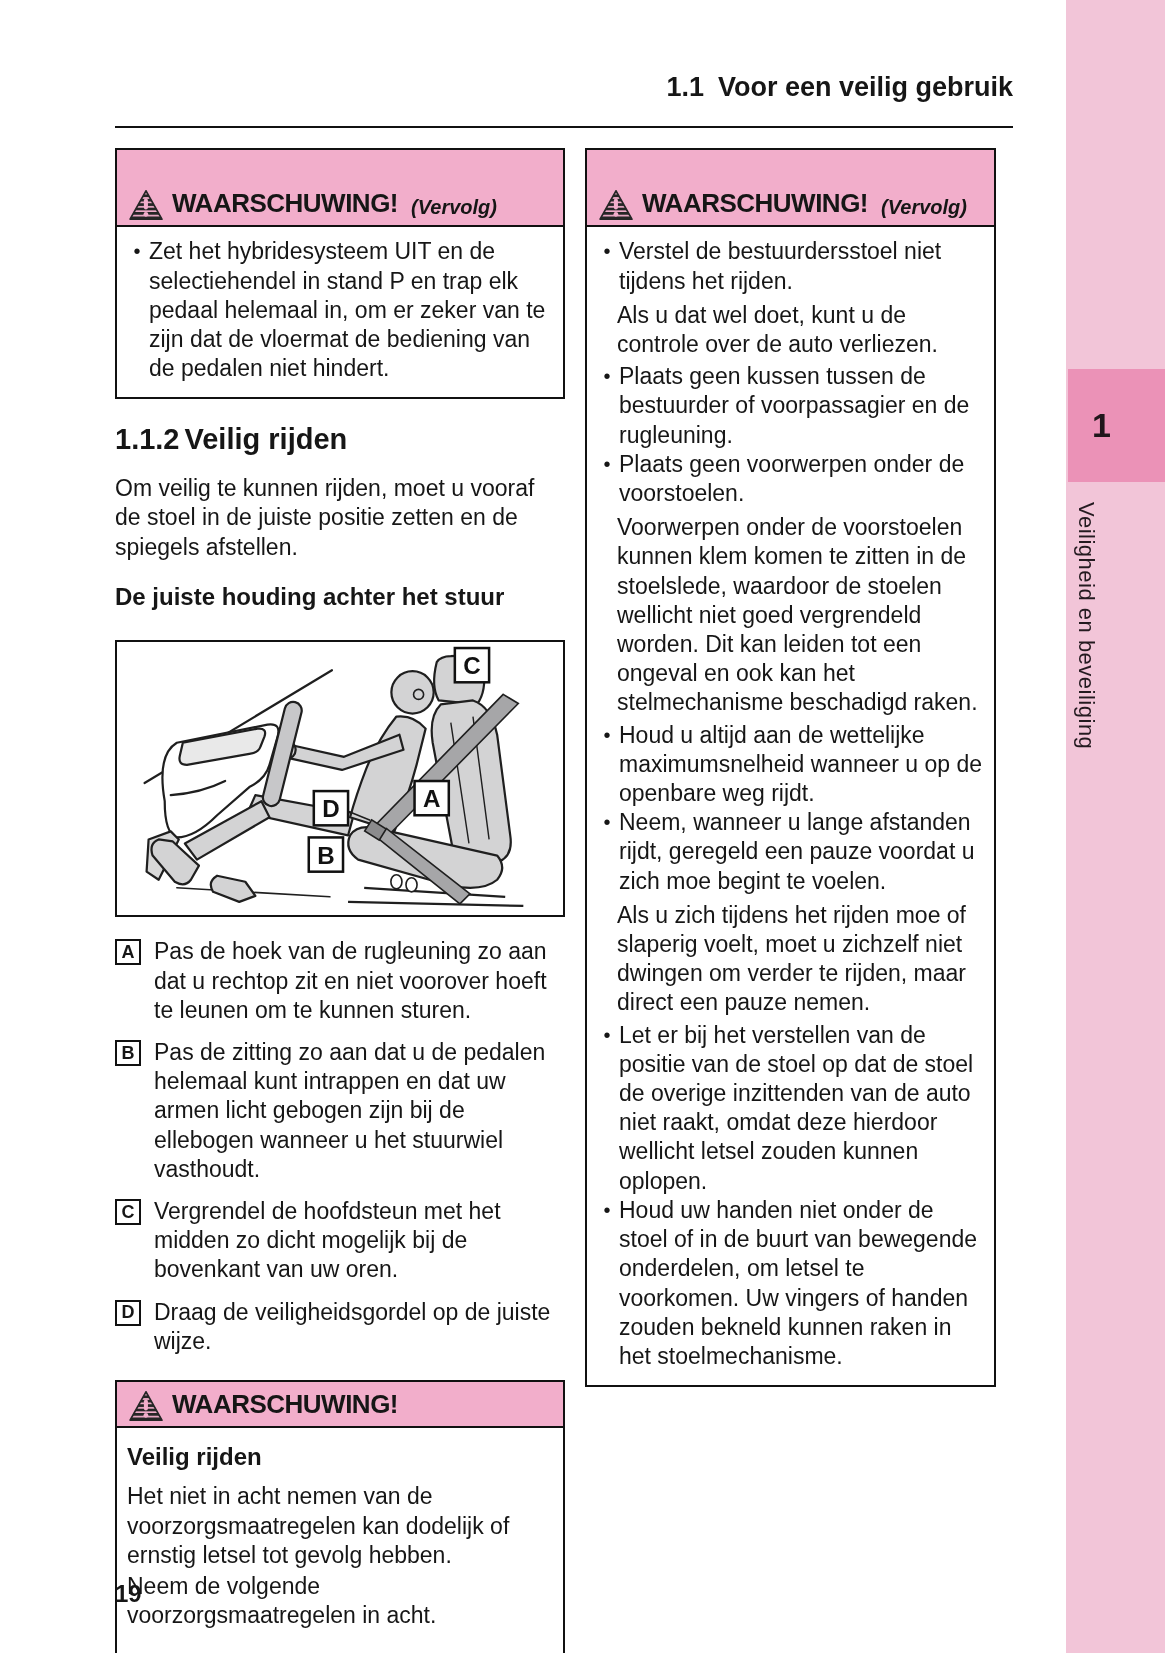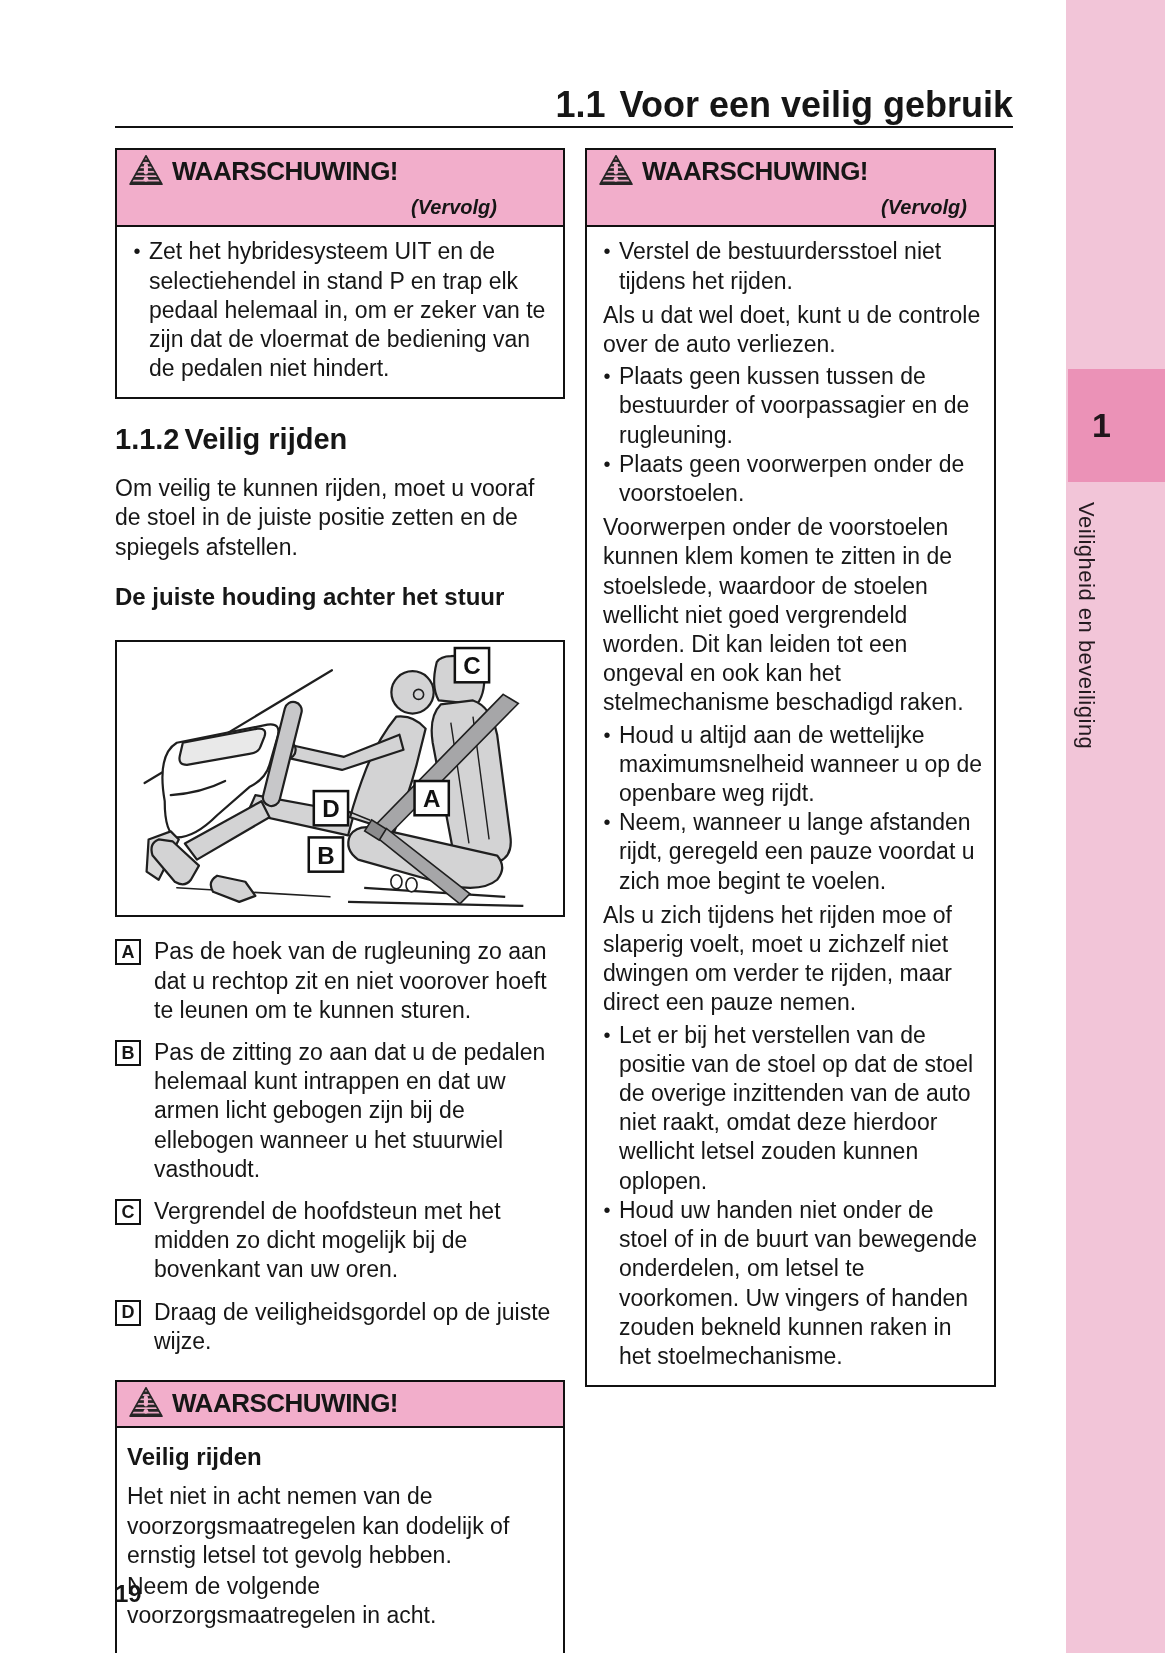--- a/index.html
+++ b/index.html
@@ -13,44 +13,44 @@
   .chapter-tab {
     position:absolute; top:369px; right:0; width:97px; height:113px; background:#eb92b7;
     display:flex; align-items:center; box-sizing:border-box; padding-left:24px;
     font-size:34px; font-weight:bold; color:#20161b;
   }
   .chapter-vertical {
     position:absolute; top:502px; left:1073px;
     writing-mode:vertical-rl; font-size:22px; letter-spacing:0.5px; color:#241a20;
   }
   
-  .page-header { position:absolute; top:84px; left:115px; width:898px; text-align:right;
-    font-size:36px; font-weight:bold; }
+  .page-header { position:absolute; top:72px; left:115px; width:898px; text-align:right;
+    font-size:27px; font-weight:bold; }
   .page-header .sec-num { margin-right:14px; }
   .header-rule { position:absolute; top:126px; left:115px; width:898px; height:0; border-top:2.5px solid #111; }
   .page-number { position:absolute; top:1580px; left:115px; width:935px; 
     font-size:24px; font-weight:bold; }
   
   .col-left  { position:absolute; left:115px; top:148px; width:450px; }
   .col-right { position:absolute; left:585px; top:148px; width:411px; }
   .body-text { font-size:23px; line-height:1.27; }
   
   .warning-box { border:2.5px solid #111; background:#fff; box-sizing:border-box; }
   .warning-head {
     background:#f2aecb; border-bottom:2.5px solid #111;
-    display:flex; align-items:flex-start; gap:9px; padding:5px 12px; min-height:34px;
+    display:flex; align-items:flex-end; gap:9px; padding:5px 12px; min-height:34px;
   }
   .warn-icon { width:34px; height:30px; flex:none; }
   .warning-title { font-size:26px; font-weight:bold; letter-spacing:-0.5px; }
   .warning-suffix { font-size:20px; font-weight:bold; font-style:italic; margin-left:4px;margin-top:40px; }
   .warning-body { padding:10px 10px 14px 8px; }
   .bullet-item { display:flex; }
   .bullet-dot { flex:none; width:24px; text-align:center; font-size:20px; line-height:29px; }
   .bullet-text { flex:1; }
-  .sub-para { margin:5px 0 3px 8px; }
+  .sub-para { margin:5px 0 3px 22px; }
   
   .warn-box-top { margin-bottom:22px; }
   .section-heading { font-size:29px; font-weight:bold; margin:0 0 16px 0; }
   .section-heading .sec-num { margin-right:5px; }
   .intro-para { margin:0 0 20px 0; }
   .subheading { font-size:24px; font-weight:bold; margin:0 0 28px 0; }
   .figure-box { border:2px solid #111; height:273px; margin-bottom:20px; box-sizing:content-box; }
   .figure-box svg { display:block; width:100%; height:100%; }
   .abc-item { display:flex; gap:13px; margin-bottom:13px; }
   .abc-key {

